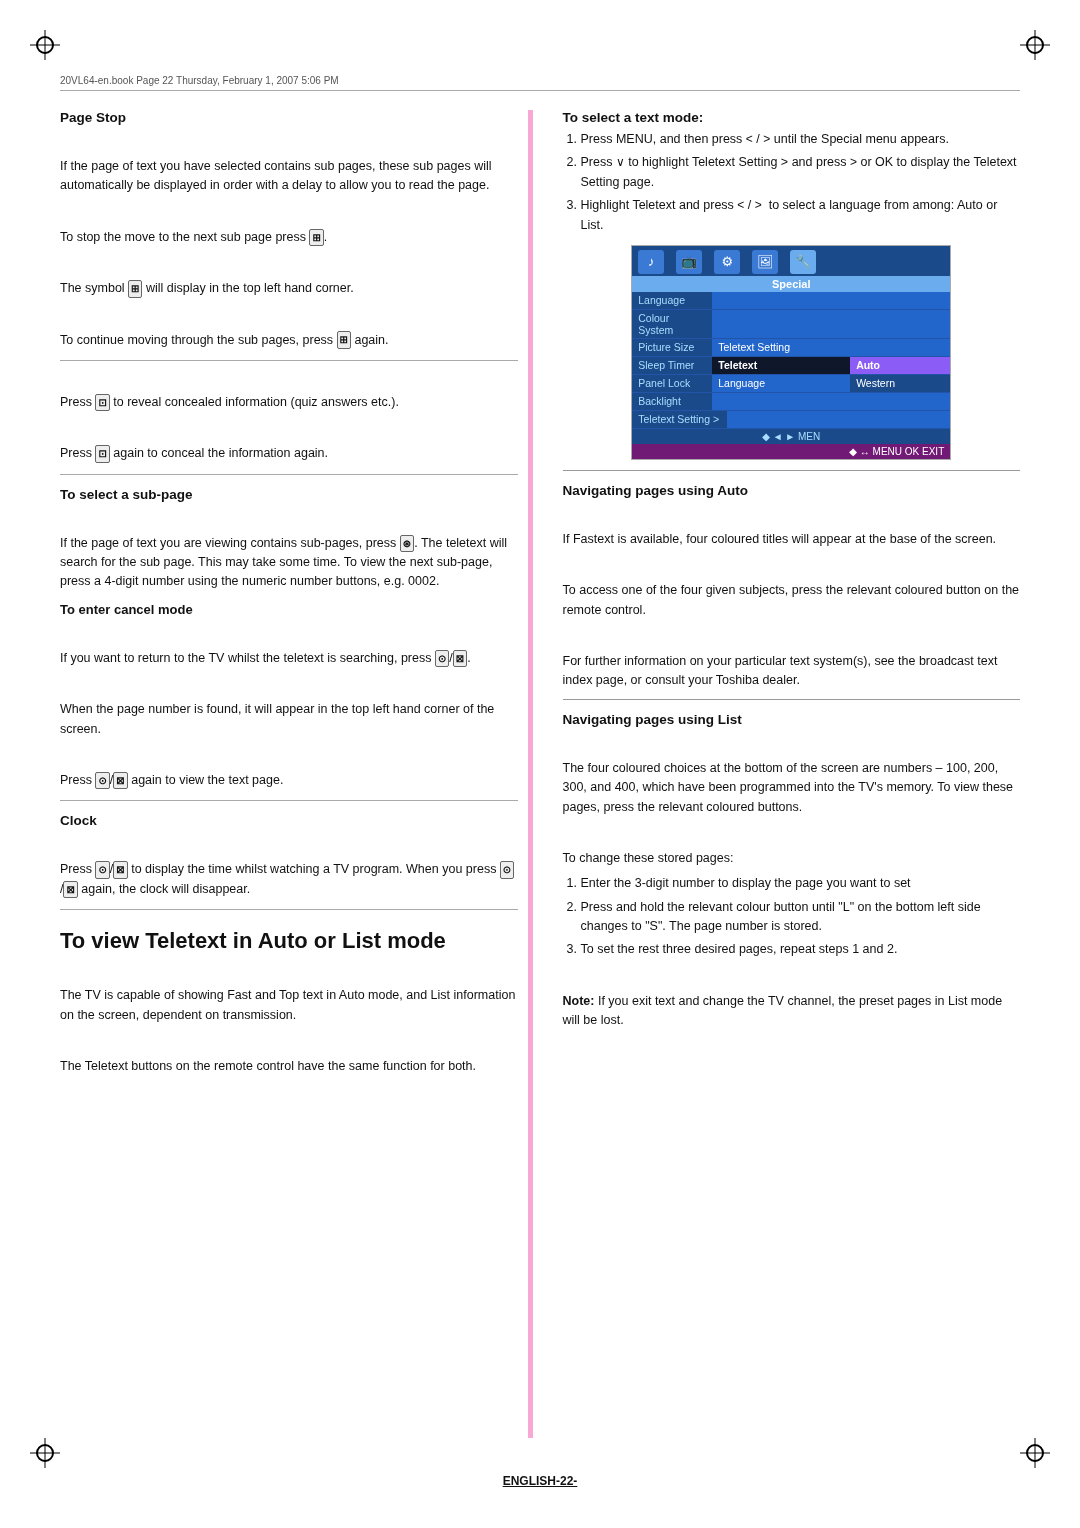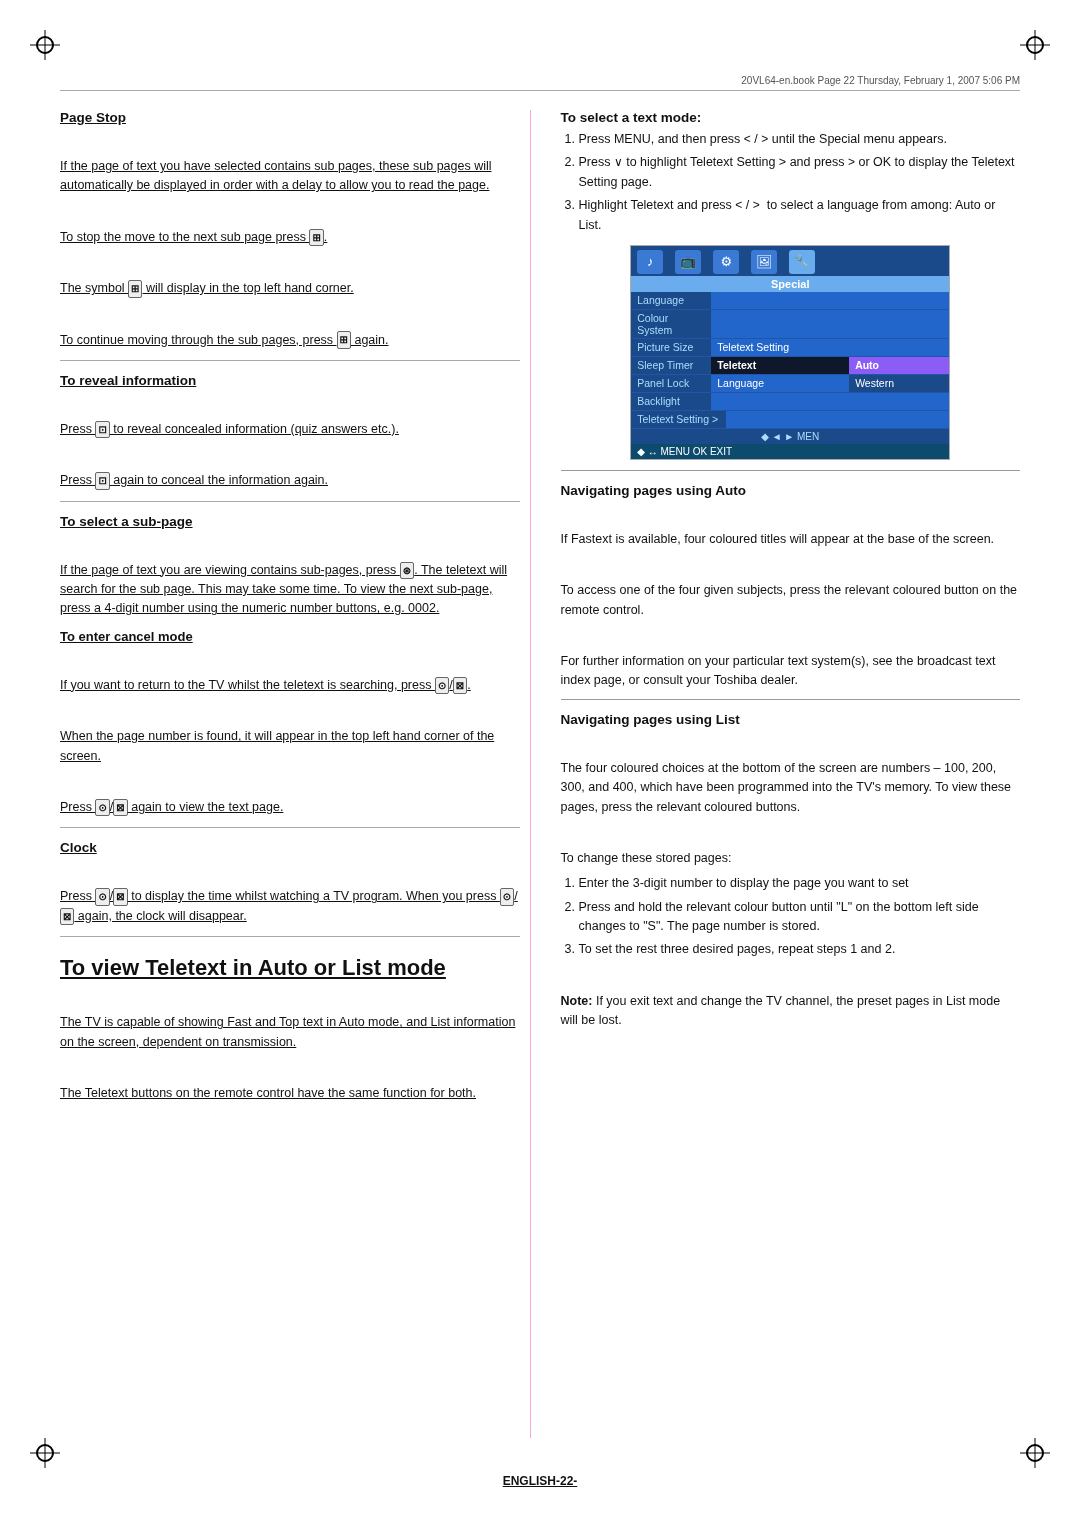--- a/index.html
+++ b/index.html
@@ -66,43 +66,42 @@
       transform: translate(-50%, -50%);
     }
 
     
     .file-info-bar {
       position: absolute;
       top: 75px;
       left: 60px;
       right: 60px;
       display: flex;
-      justify-content: flex-end;
+      justify-content: flex-start;
       font-size: 10px;
       color: #555;
       border-bottom: 1px solid #aaa;
       padding-bottom: 4px;
     }
 
     
     .content-area {
       position: absolute;
       top: 110px;
       left: 60px;
       right: 60px;
       bottom: 90px;
       display: flex;
       gap: 20px;
     }
 
     .left-column {
       flex: 1;
       padding-right: 10px;
-      border-right: 1px solid #f9a8d4;
-      text-decoration: underline;
+      border-right: 5px solid #f9a8d4;
     }
 
     .right-column {
       flex: 1;
       padding-left: 10px;
     }
 
     
     .section-heading {
       font-weight: bold;
@@ -251,22 +250,22 @@
 
     .menu-bottom-nav {
       background: #1a4a8a;
       text-align: center;
       color: #aaddff;
       font-size: 10px;
       padding: 2px;
     }
 
     .menu-bottom-nav2 {
-      background: #0c4a6e;
-      text-align: left;
+      background: #701a75;
+      text-align: right;
       color: #fff;
       font-size: 10px;
       padding: 2px 6px;
     }
 
     
     .footer-bar {
       position: absolute;
       bottom: 40px;
       left: 60px;
@@ -330,21 +329,20 @@
         <div class="section-heading-first">Page Stop</div>
         <p>If the page of text you have selected contains sub pages, these sub pages will automatically be displayed in order with a delay to allow you to read the page.</p>
         <p>To stop the move to the next sub page press <span class="btn-icon">⊞</span>.</p>
         <p>The symbol <span class="btn-icon">⊞</span> will display in the top left hand corner.</p>
         <p>To continue moving through the sub pages, press <span class="btn-icon">⊞</span> again.</p>
       </div>
 
       <hr class="section-rule">
 
       <div>
-        <div class="section-heading">To reveal information</div>
         <p>Press <span class="btn-icon">⊡</span> to reveal concealed information (quiz answers etc.).</p>
         <p>Press <span class="btn-icon">⊡</span> again to conceal the information again.</p>
       </div>
 
       <hr class="section-rule">
 
       <div>
         <div class="section-heading">To select a sub-page</div>
         <p>If the page of text you are viewing contains sub-pages, press <span class="btn-icon">⊛</span>. The teletext will search for the sub page. This may take some time. To view the next sub-page, press a 4-digit number using the numeric number buttons, e.g. 0002.</p>
 

